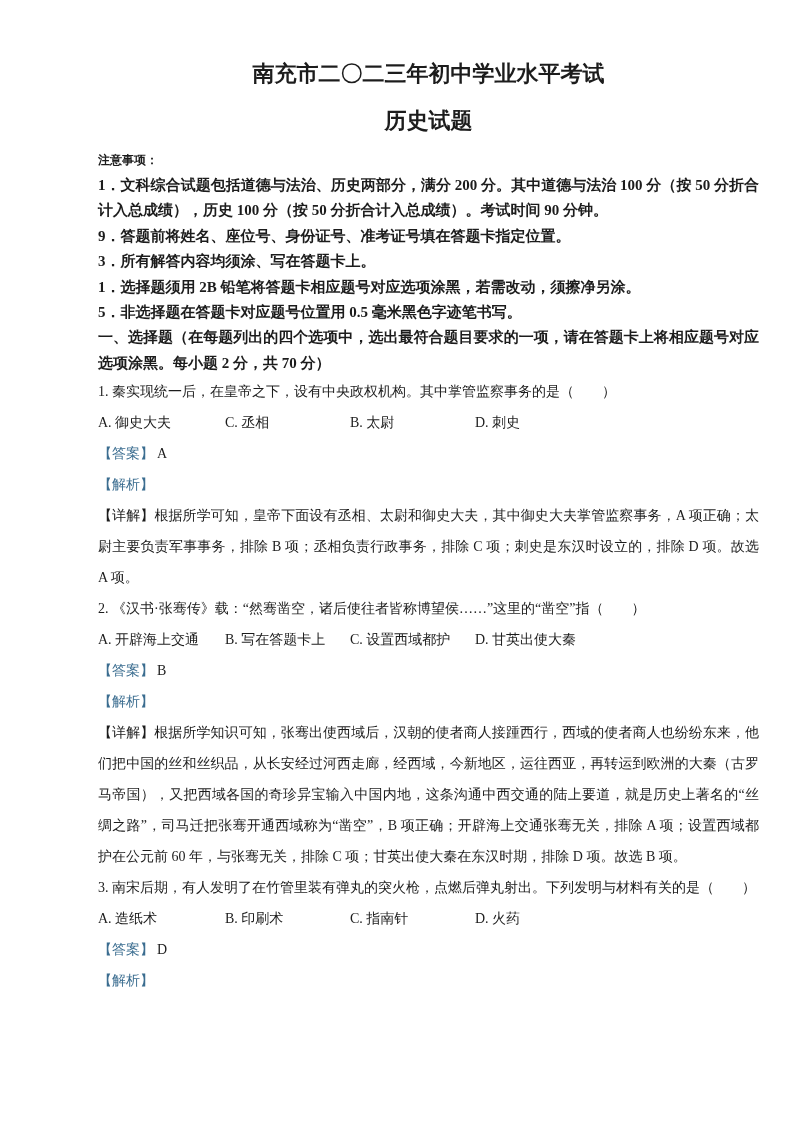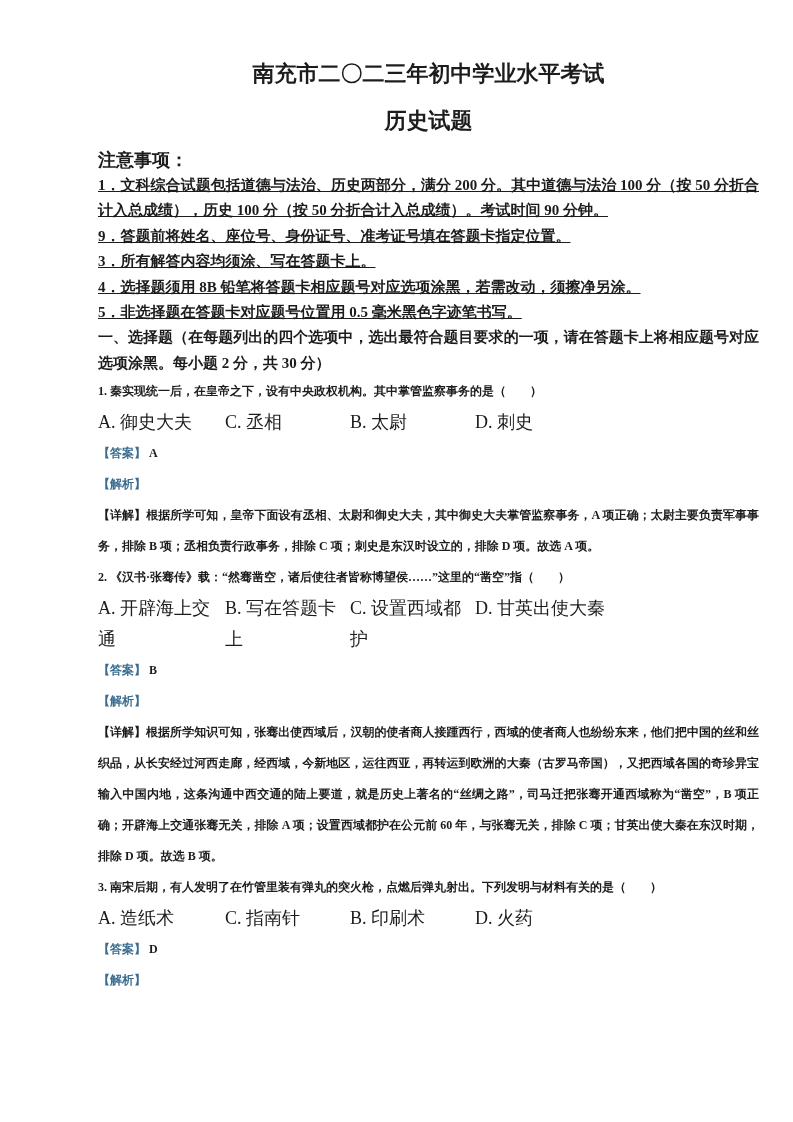--- a/index.html
+++ b/index.html
@@ -16,34 +16,34 @@
     margin: 0; text-align: center;
     font-size: 22px; font-weight: bold; line-height: 36px;
   }
   .title-sub {
     margin: 14px 0 0 0; text-align: center;
     font-size: 22px; font-weight: bold; line-height: 30px;
   }
 
   .notice-head {
     margin: 12px 0 0 0;
-    font-size: 18px; font-weight: bold; line-height: 25px;
+    font-size: 12px; font-weight: bold; line-height: 25px;
   }
   .notice-item {
     margin: 0; font-size: 15px; font-weight: bold; line-height: 25.4px;
-    text-align: justify; text-align-last: left; text-decoration: underline;
+    text-align: justify; text-align-last: left;
   }
   .section-head {
     margin: 0; font-size: 15px; font-weight: bold; line-height: 25.4px;
     text-align: justify; text-align-last: left;
   }
 
-  .qa p { margin: 0; font-size: 12px; line-height: 31px; font-weight: bold; }
+  .qa p { margin: 0; font-size: 14px; line-height: 31px; }
   .stem { white-space: nowrap; }
-  .options { display: flex; font-size: 18px; line-height: 31px; }
+  .options { display: flex; font-size: 14px; line-height: 31px; }
   .opt { flex: 0 0 auto; }
   .opt:nth-child(1) { width: 127px; }
   .opt:nth-child(2) { width: 125px; }
   .opt:nth-child(3) { width: 125px; }
   .tag { color: var(--tag-blue, #3b6d90); }
   .answer-letter { margin-left: 3px; }
   .detail { text-align: justify; text-align-last: left; }
   .detail.tight { letter-spacing: -0.4px; }
 </style>
 </head>
@@ -51,24 +51,24 @@
 
 <div class="page">
 
   <h1 class="title-main">南充市二〇二三年初中学业水平考试</h1>
   <h2 class="title-sub">历史试题</h2>
 
   <p class="notice-head">注意事项：</p>
   <p class="notice-item">1．文科综合试题包括道德与法治、历史两部分，满分 200 分。其中道德与法治 100 分（按 50 分折合计入总成绩），历史 100 分（按 50 分折合计入总成绩）。考试时间 90 分钟。</p>
   <p class="notice-item">9．答题前将姓名、座位号、身份证号、准考证号填在答题卡指定位置。</p>
   <p class="notice-item">3．所有解答内容均须涂、写在答题卡上。</p>
-  <p class="notice-item">4．选择题须用 8B 铅笔将答题卡相应题号对应选项涂黑，若需改动，须擦净另涂。</p>
+  <p class="notice-item">1．选择题须用 2B 铅笔将答题卡相应题号对应选项涂黑，若需改动，须擦净另涂。</p>
   <p class="notice-item">5．非选择题在答题卡对应题号位置用 0.5 毫米黑色字迹笔书写。</p>
 
-  <p class="section-head">一、选择题（在每题列出的四个选项中，选出最符合题目要求的一项，请在答题卡上将相应题号对应选项涂黑。每小题 2 分，共 30 分）</p>
+  <p class="section-head">一、选择题（在每题列出的四个选项中，选出最符合题目要求的一项，请在答题卡上将相应题号对应选项涂黑。每小题 2 分，共 70 分）</p>
 
   <div class="qa">
     <p class="stem">1. 秦实现统一后，在皇帝之下，设有中央政权机构。其中掌管监察事务的是（　　）</p>
     <div class="options">
       <span class="opt">A. 御史大夫</span>
       <span class="opt">C. 丞相</span>
       <span class="opt">B. 太尉</span>
       <span class="opt">D. 刺史</span>
     </div>
     <p>
@@ -98,22 +98,22 @@
     </p>
     <p class="detail">
       <span>【详解】</span><span>根据所学知识可知，张骞出使西域后，汉朝的使者商人接踵西行，西域的使者商人也纷纷东来，他们把中国的丝和丝织品，从长安经过河西走廊，经西域，今新地区，运往西亚，再转运到欧洲的大秦（古罗马帝国），又把西域各国的奇珍异宝输入中国内地，这条沟通中西交通的陆上要道，就是历史上著名的“丝绸之路”，司马迁把张骞开通西域称为“凿空”，B 项正确；开辟海上交通张骞无关，排除 A 项；设置西域都护在公元前 60 年，与张骞无关，排除 C 项；甘英出使大秦在东汉时期，排除 D 项。故选 B 项。</span>
     </p>
   </div>
 
   <div class="qa">
     <p class="stem">3. 南宋后期，有人发明了在竹管里装有弹丸的突火枪，点燃后弹丸射出。下列发明与材料有关的是（　　）</p>
     <div class="options">
       <span class="opt">A. 造纸术</span>
+      <span class="opt">B. 印刷术</span>
       <span class="opt">C. 指南针</span>
-      <span class="opt">B. 印刷术</span>
       <span class="opt">D. 火药</span>
     </div>
     <p>
       <span class="tag">【答案】</span><span class="answer-letter">D</span>
     </p>
     <p>
       <span class="tag">【解析】</span>
     </p>
   </div>
 

